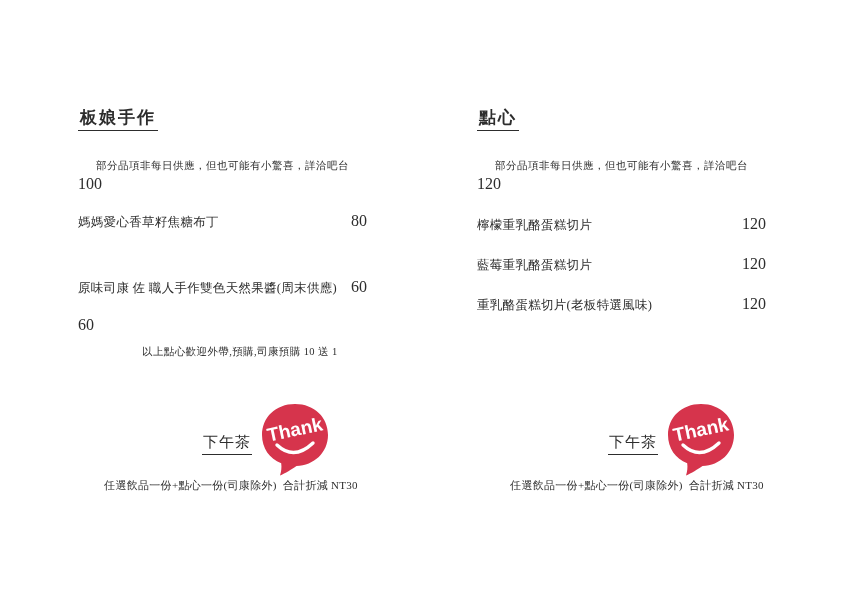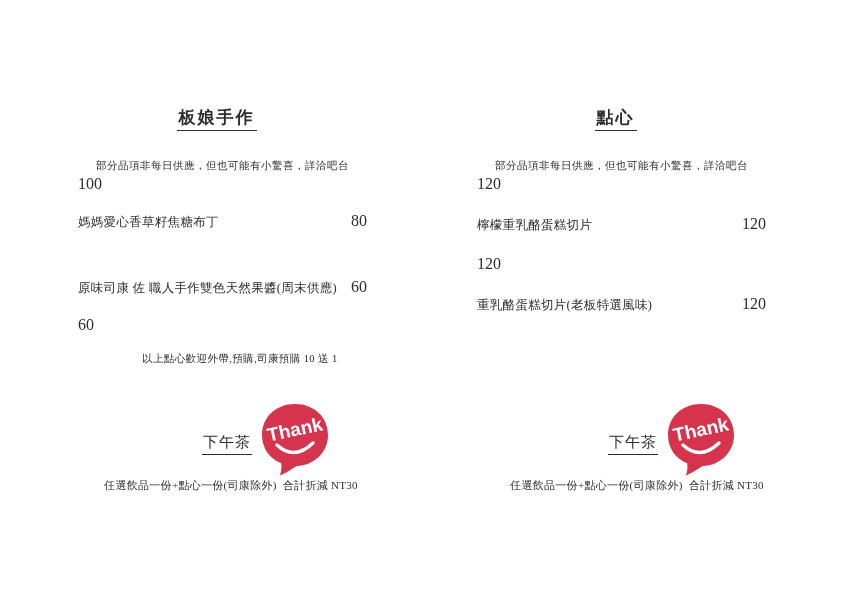--- a/index.html
+++ b/index.html
@@ -8,21 +8,21 @@
     width:850px;height:597px;
     background:#ffffff;
     font-family:"Liberation Serif","DejaVu Serif",serif;
     color:#2d2d2d;
     margin:0 auto;
     overflow:hidden;
   }
   .col{position:absolute;top:105px;width:289px;}
   .col-left{left:78px;}
   .col-right{left:477px;}
-  .sec-title-wrap{position:absolute;top:4px;left:0;right:12px;text-align:center;}
+  .sec-title-wrap{position:absolute;top:4px;left:0;right:12px;text-align:left;}
   .sec-title{
     display:inline-block;
     font-size:17px;font-weight:700;letter-spacing:2px;
     border-bottom:1.5px solid #2d2d2d;
     padding:0 2px 3px 2px;line-height:18px;
   }
   .subtitle{
     position:absolute;top:36px;left:-20px;right:-20px;
     margin:18px;text-align:center;
     font-size:10.5px;letter-spacing:0.5px;line-height:14px;
@@ -36,21 +36,21 @@
   .item-price{font-size:16px;}
   .col-left .i1{top:70px}
   .col-left .i2{top:107px}
   .col-left .i3{top:173px}
   .col-left .i4{top:211px}
   .col-right .i1{top:70px}
   .col-right .i2{top:110px}
   .col-right .i3{top:150px}
   .col-right .i4{top:190px}
   .note{
-    position:absolute;top:247px;left:64px;
+    position:absolute;top:240px;left:64px;
     margin:0;white-space:nowrap;
     font-size:10.5px;letter-spacing:0.4px;line-height:14px;
   }
   .tea{position:absolute;top:400px;width:306px;height:100px;}
   .tea-left{left:78px;}
   .tea-right{left:484px;}
   .tea-title{
     position:absolute;top:34px;left:124px;
     font-size:15px;font-weight:400;letter-spacing:1px;
     border-bottom:1.5px solid #2d2d2d;padding:0 1px 3px 1px;line-height:17px;
@@ -102,20 +102,21 @@
     <p class="subtitle">部分品項非每日供應，但也可能有小驚喜，詳洽吧台</p>
 
     <div class="menu-item i1">
       <span class="item-price">120</span>
     </div>
     <div class="menu-item i2">
       <span class="item-name">檸檬重乳酪蛋糕切片</span>
       <span class="item-price">120</span>
     </div>
     <div class="menu-item i3">
+      <span class="item-name">藍莓重乳酪蛋糕切片</span>
       <span class="item-price">120</span>
     </div>
     <div class="menu-item i4">
       <span class="item-name">重乳酪蛋糕切片(老板特選風味)</span>
       <span class="item-price">120</span>
     </div>
   </section>
 
   <div class="tea tea-left">
     <span class="tea-title">下午茶</span>

